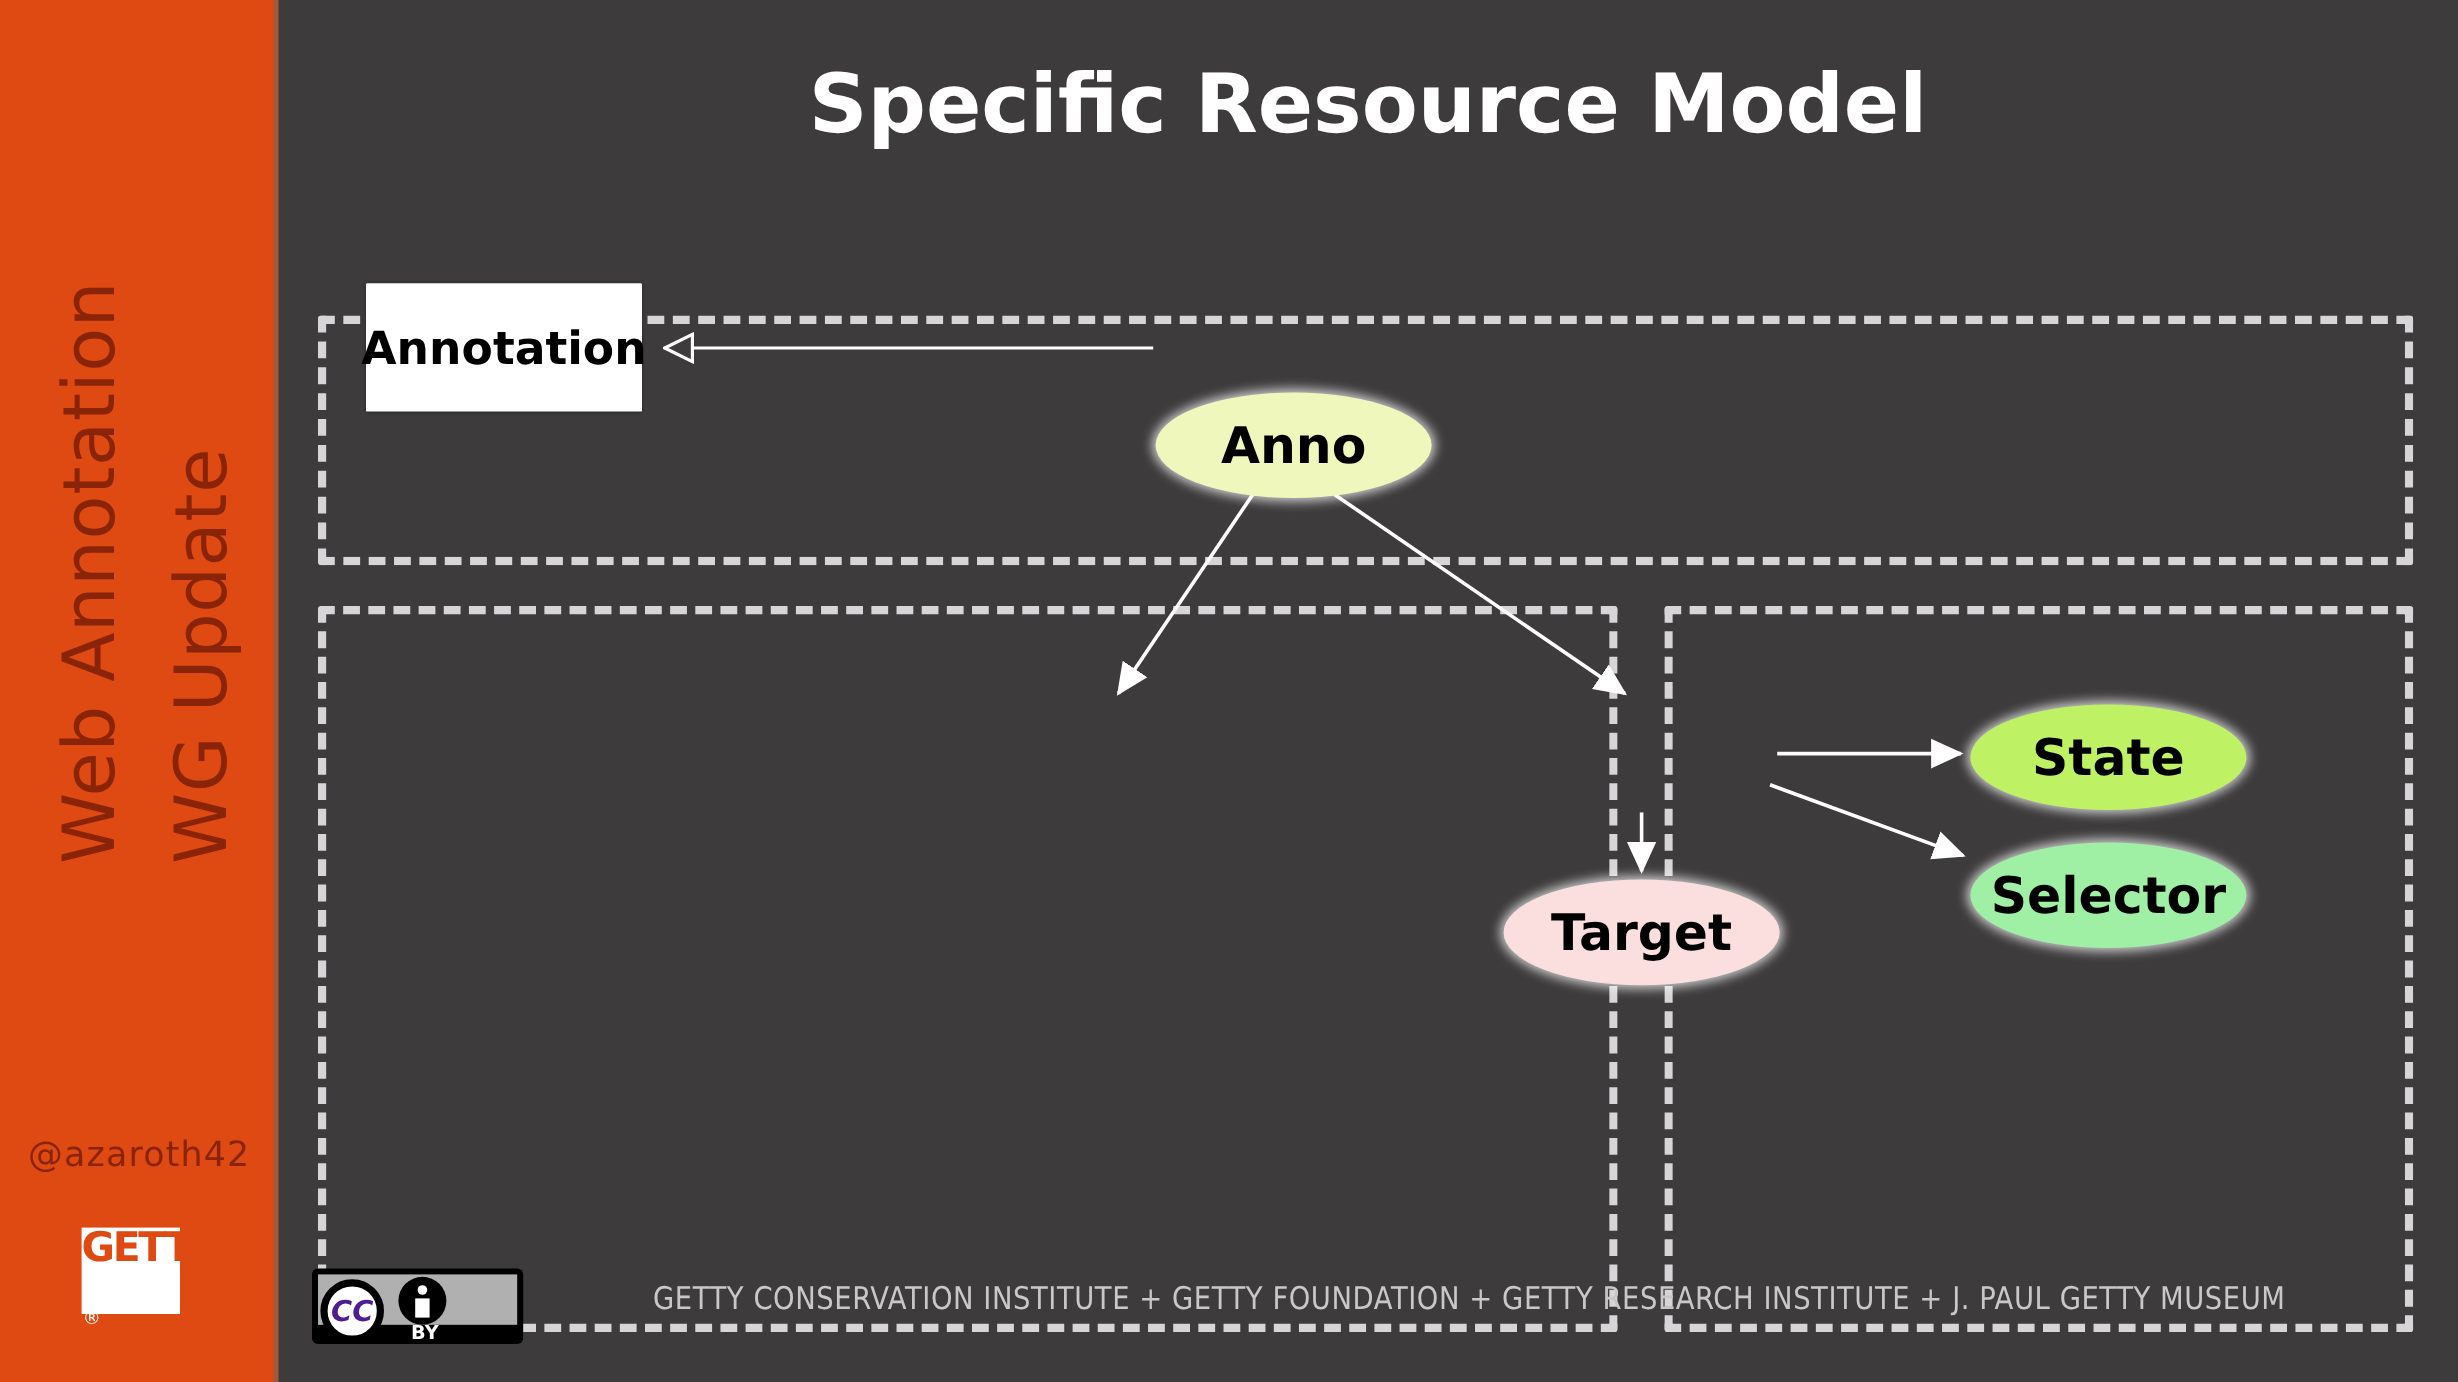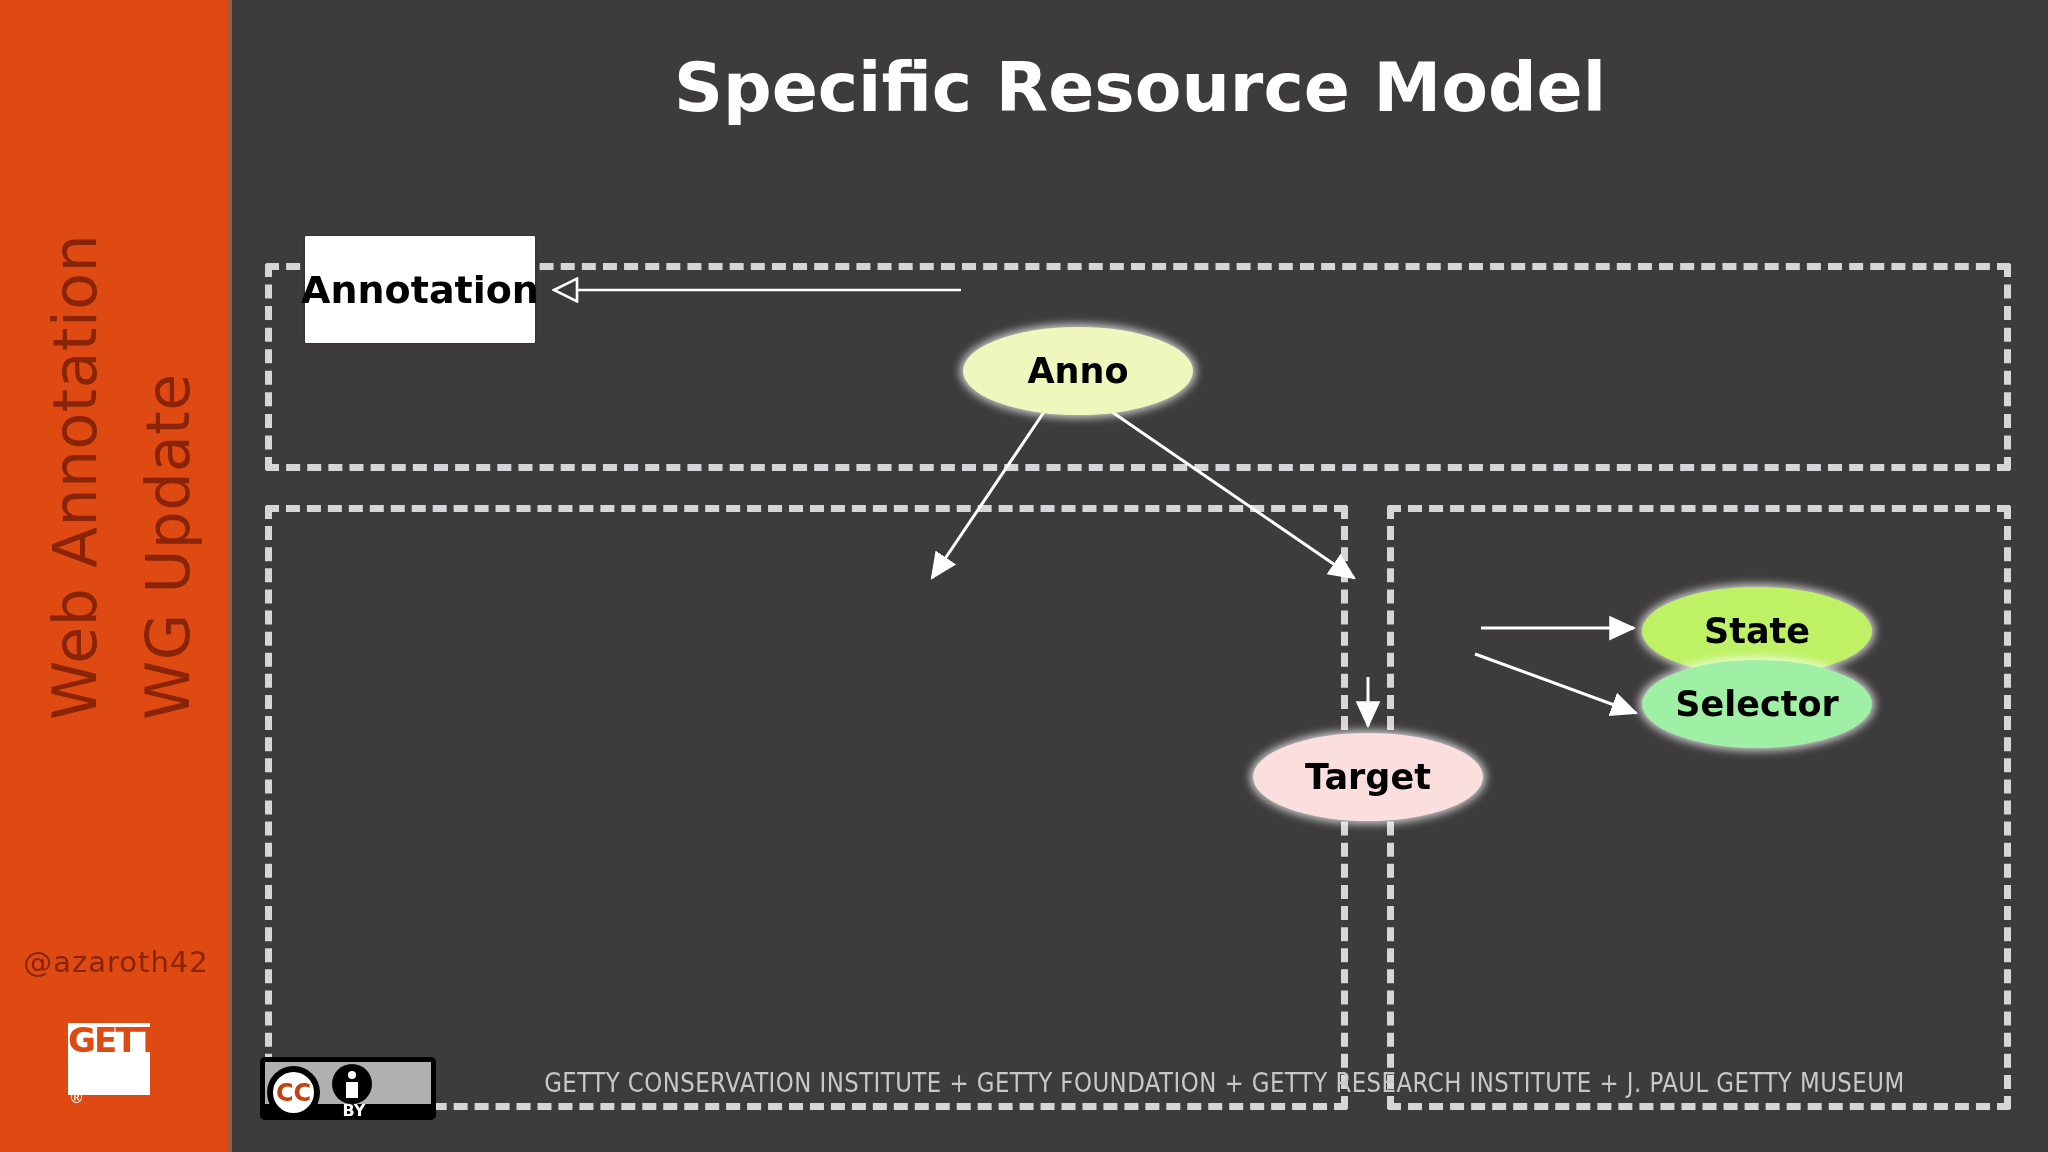--- a/index.html
+++ b/index.html
@@ -148,31 +148,31 @@
     text-align: right;
   }
   .node-rect {
     background: #ffffff;
     border-radius: 1px;
     font-size: 38px;
     box-shadow: 0 0 3px rgba(0,0,0,.35);
   }
   .node-ellipse {
     border-radius: 50%;
-    font-size: 35px;
+    font-size: 42px;
     box-shadow: 0 0 9px 3px rgba(255,255,255,.75);
   }
 
   .n-annotation { left: 73px;  top: 86px;  width: 230px; height: 107px; }
   .n-anno       { left: 731px; top: 177px; width: 230px; height: 88px;  background: #f0f7bc; }
   .n-body       { left: 575px; top: 437px; width: 230px; height: 88px;  background: #c5f0f7; }
   .n-specific   { left: 1021px;top: 437px; width: 230px; height: 88px;  background: #fbdede; }
   .n-target     { left: 1021px;top: 583px; width: 230px; height: 88px;  background: #fbdede; }
   .n-state      { left: 1410px;top: 437px; width: 230px; height: 88px;  background: #bef264; }
-  .n-selector   { left: 1410px;top: 510px; width: 230px; height: 88px;  background: #9ff0a5; }
+  .n-selector   { left: 1410px;top: 552px; width: 230px; height: 88px;  background: #9ff0a5; }
 
   
   .footer {
     position: absolute;
     left: 232px; top: 1000px;
     width: 1816px; height: 152px;
   }
   .cc-badge {
     position: absolute;
     left: 28px; top: 57px;
@@ -191,21 +191,22 @@
     position: absolute;
     border-radius: 50%;
     background: #ffffff;
     border: 6px solid #000000;
     box-sizing: border-box;
     display: flex;
     align-items: center;
     justify-content: center;
     font-family: "DejaVu Sans", sans-serif;
     font-weight: 700;
-    color: #c2410c;
+    color: #4c1d95;
+    font-style: italic;
   }
   .cc-c1 { left: 7px; top: 9px; width: 53px; height: 53px; font-size: 24px; }
   .cc-c2 {
     left: 72px; top: 7px; width: 40px; height: 40px;
     background: #000000; border: none;
   }
   .cc-person-head {
     position: absolute;
     left: 16px; top: 7px;
     width: 8px; height: 8px;

